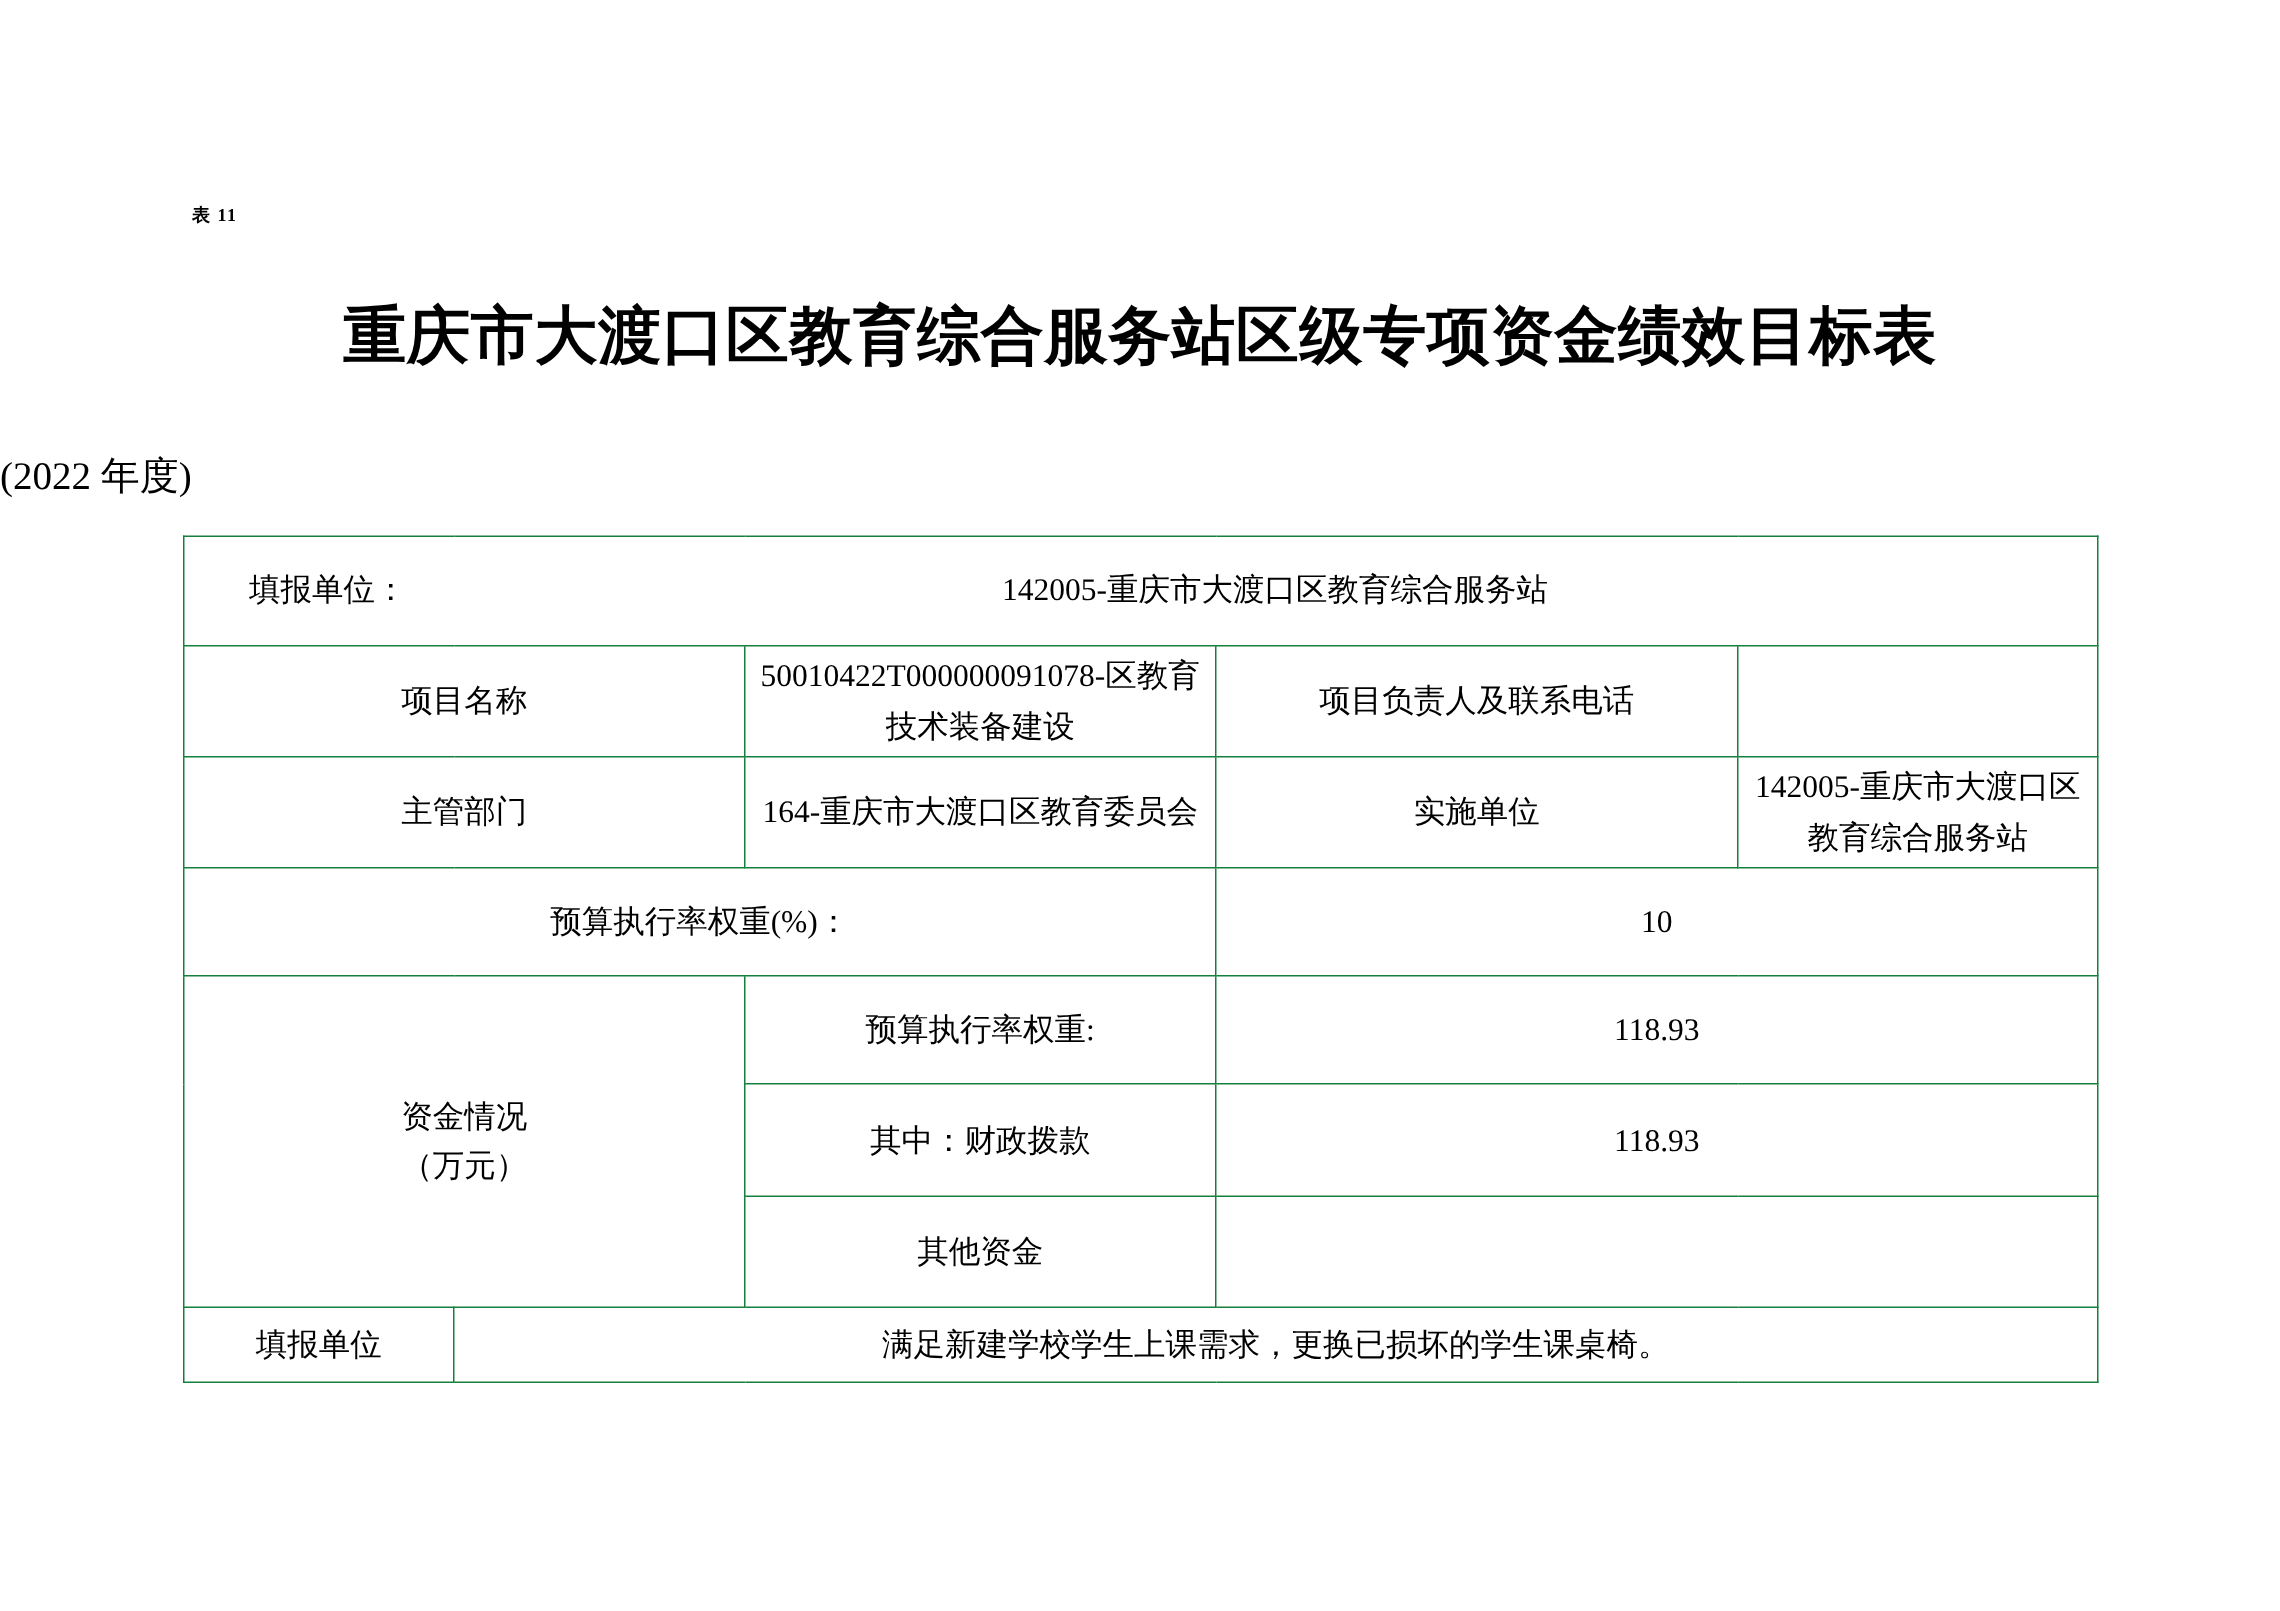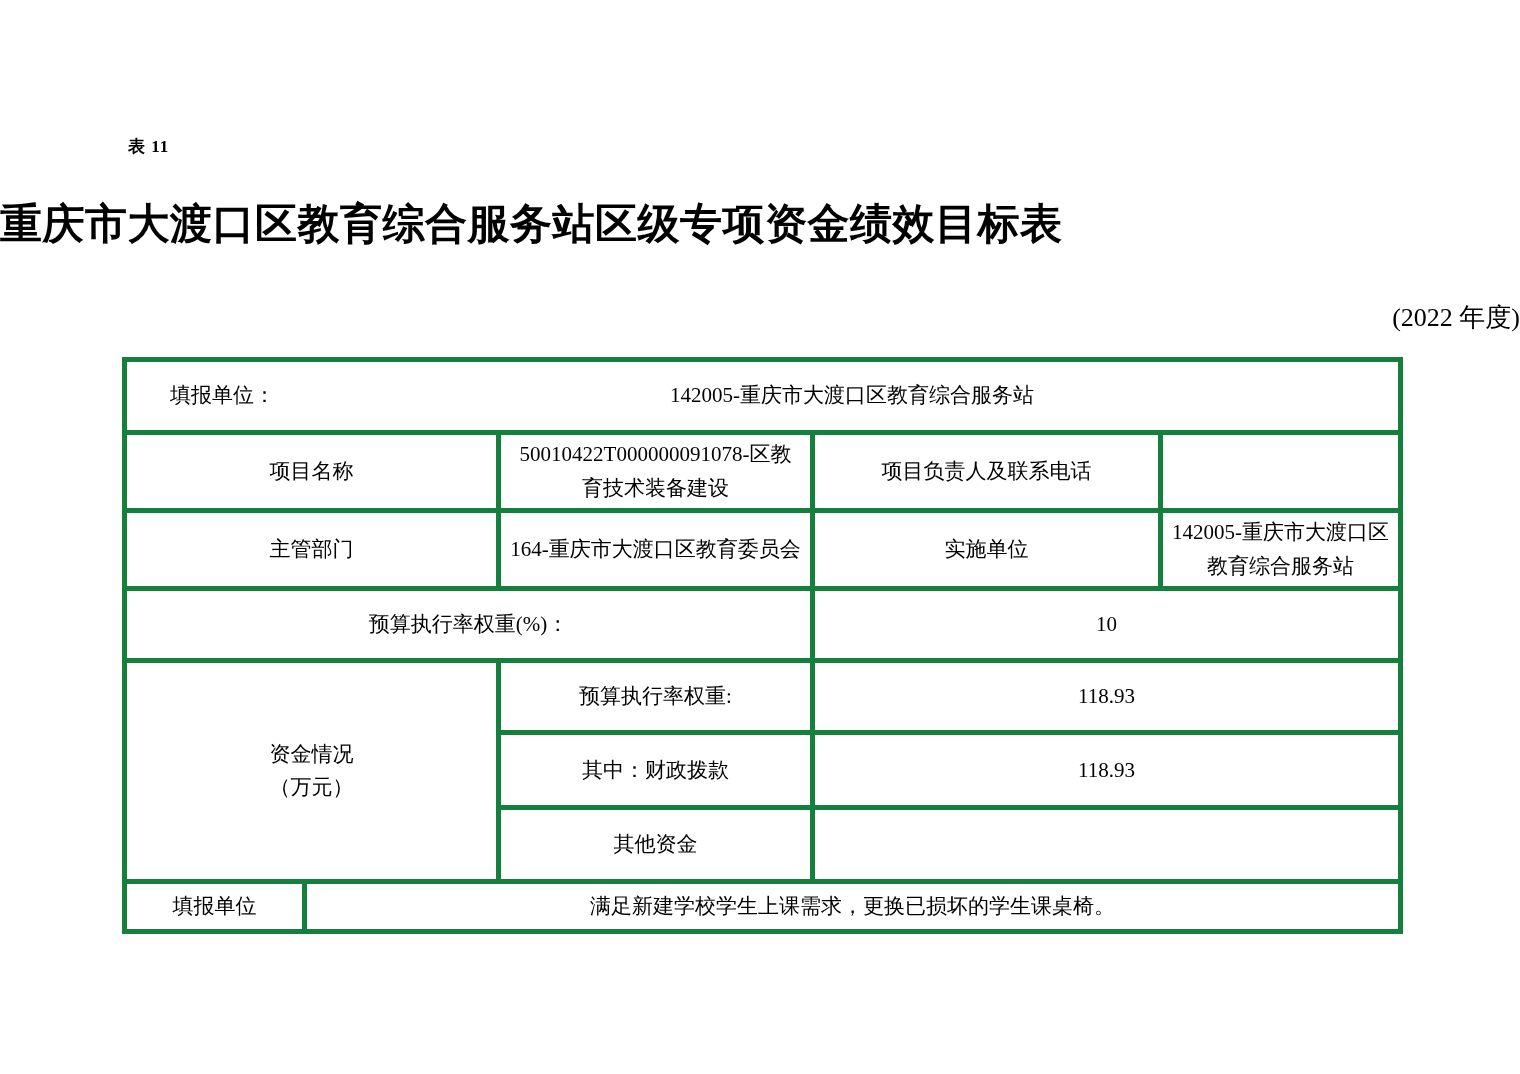--- a/index.html
+++ b/index.html
@@ -14,56 +14,57 @@
     position: relative;
     width: 1520px;
     height: 1074px;
     background: #ffffff;
     overflow: hidden;
   }
   .table-label {
     position: absolute;
     left: 128px;
     top: 135px;
-    font-size: 17px;
+    font-size: 12px;
     font-weight: 700;
     letter-spacing: 1px;
   }
   .doc-title {
     position: absolute;
     left: 0;
     right: 0;
     top: 200px;
+    text-align: center;
     font-family: "Liberation Sans", "DejaVu Sans", sans-serif;
     font-weight: 700;
     font-size: 42px;
     line-height: 1.15;
     letter-spacing: 0.5px;
   }
   .doc-subtitle {
     position: absolute;
     left: 0;
     right: 0;
     top: 302px;
-    text-align: right;
+    text-align: left;
     font-size: 26px;
     line-height: 1.2;
   }
   table.main {
     position: absolute;
     left: 122px;
     top: 357px;
     width: 1276px;
     border-collapse: collapse;
     table-layout: fixed;
     font-size: 21px;
     color: #000000;
   }
   table.main td {
-    border: 5px solid #15803d;
+    border: 1px solid #15803d;
     text-align: center;
     vertical-align: middle;
     padding: 3px 9px;
     line-height: 1.6;
     overflow: hidden;
   }
   tr.r1 { height: 73px; }
   tr.r2 { height: 73px; }
   tr.r3 { height: 74px; font-family: Liberation Serif, serif; }
   tr.r4 { height: 72px; }

